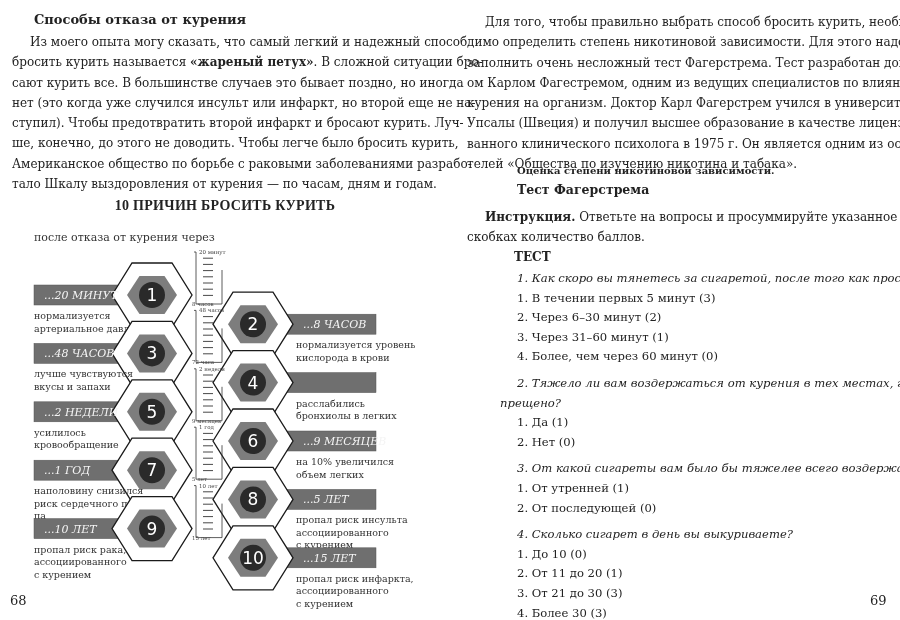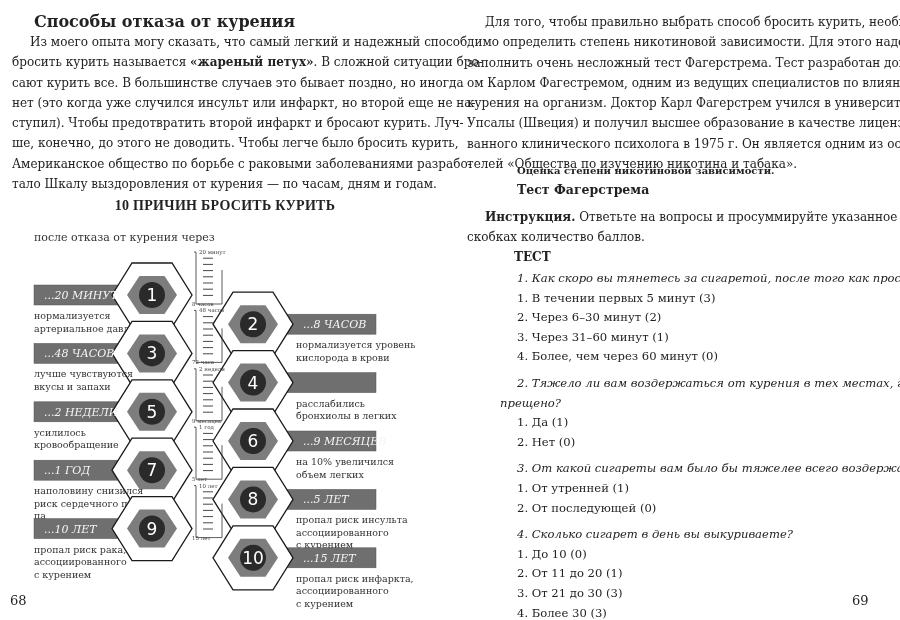--- a/index.html
+++ b/index.html
@@ -3,23 +3,23 @@
 <meta charset="utf-8">
 <style>
   html, body { margin:0; padding:0; }
   body { width:900px; height:620px; background:#ffffff; position:relative; overflow:hidden;
          font-family:"DejaVu Serif","Liberation Serif",serif; color:#222; }
   .page { position:absolute; top:0; height:620px; }
   .page-left { left:0; width:450px; }
   .page-right { left:450px; width:450px; }
   .page-number { position:absolute; top:593px; font-size:13px; color:#222; }
   .page-left .page-number { left:10px; }
-  .page-right .page-number { left:402px; }
-
-  .heading { position:absolute; font-weight:bold; font-size:16px; color:#222; }
+  .page-right .page-number { left:420px; }
+
+  .heading { position:absolute; font-weight:bold; font-size:13px; color:#222; }
   .para { position:absolute; font-size:12px; line-height:20.3px; text-align:justify; color:#222; }
   .para .line { display:block; white-space:nowrap; text-align-last:justify; text-align:justify; }
   .para .line.last { text-align-last:left; }
   .indent { padding-left:18px; }
 
   .info-title { position:absolute; left:0; width:450px; top:198px; text-align:center; font-weight:bold; font-size:14px; color:#222; font-family:"Liberation Serif",serif; letter-spacing:0.3px; }
   .info-sub { position:absolute; left:34px; top:230px; font-size:11px; line-height:15px; color:#333; }
 
   svg.infographic { position:absolute; left:0; top:0; }
   .banner-text { font-family:"DejaVu Serif",serif; font-style:italic; font-size:11px; fill:#f4f4f4; }

